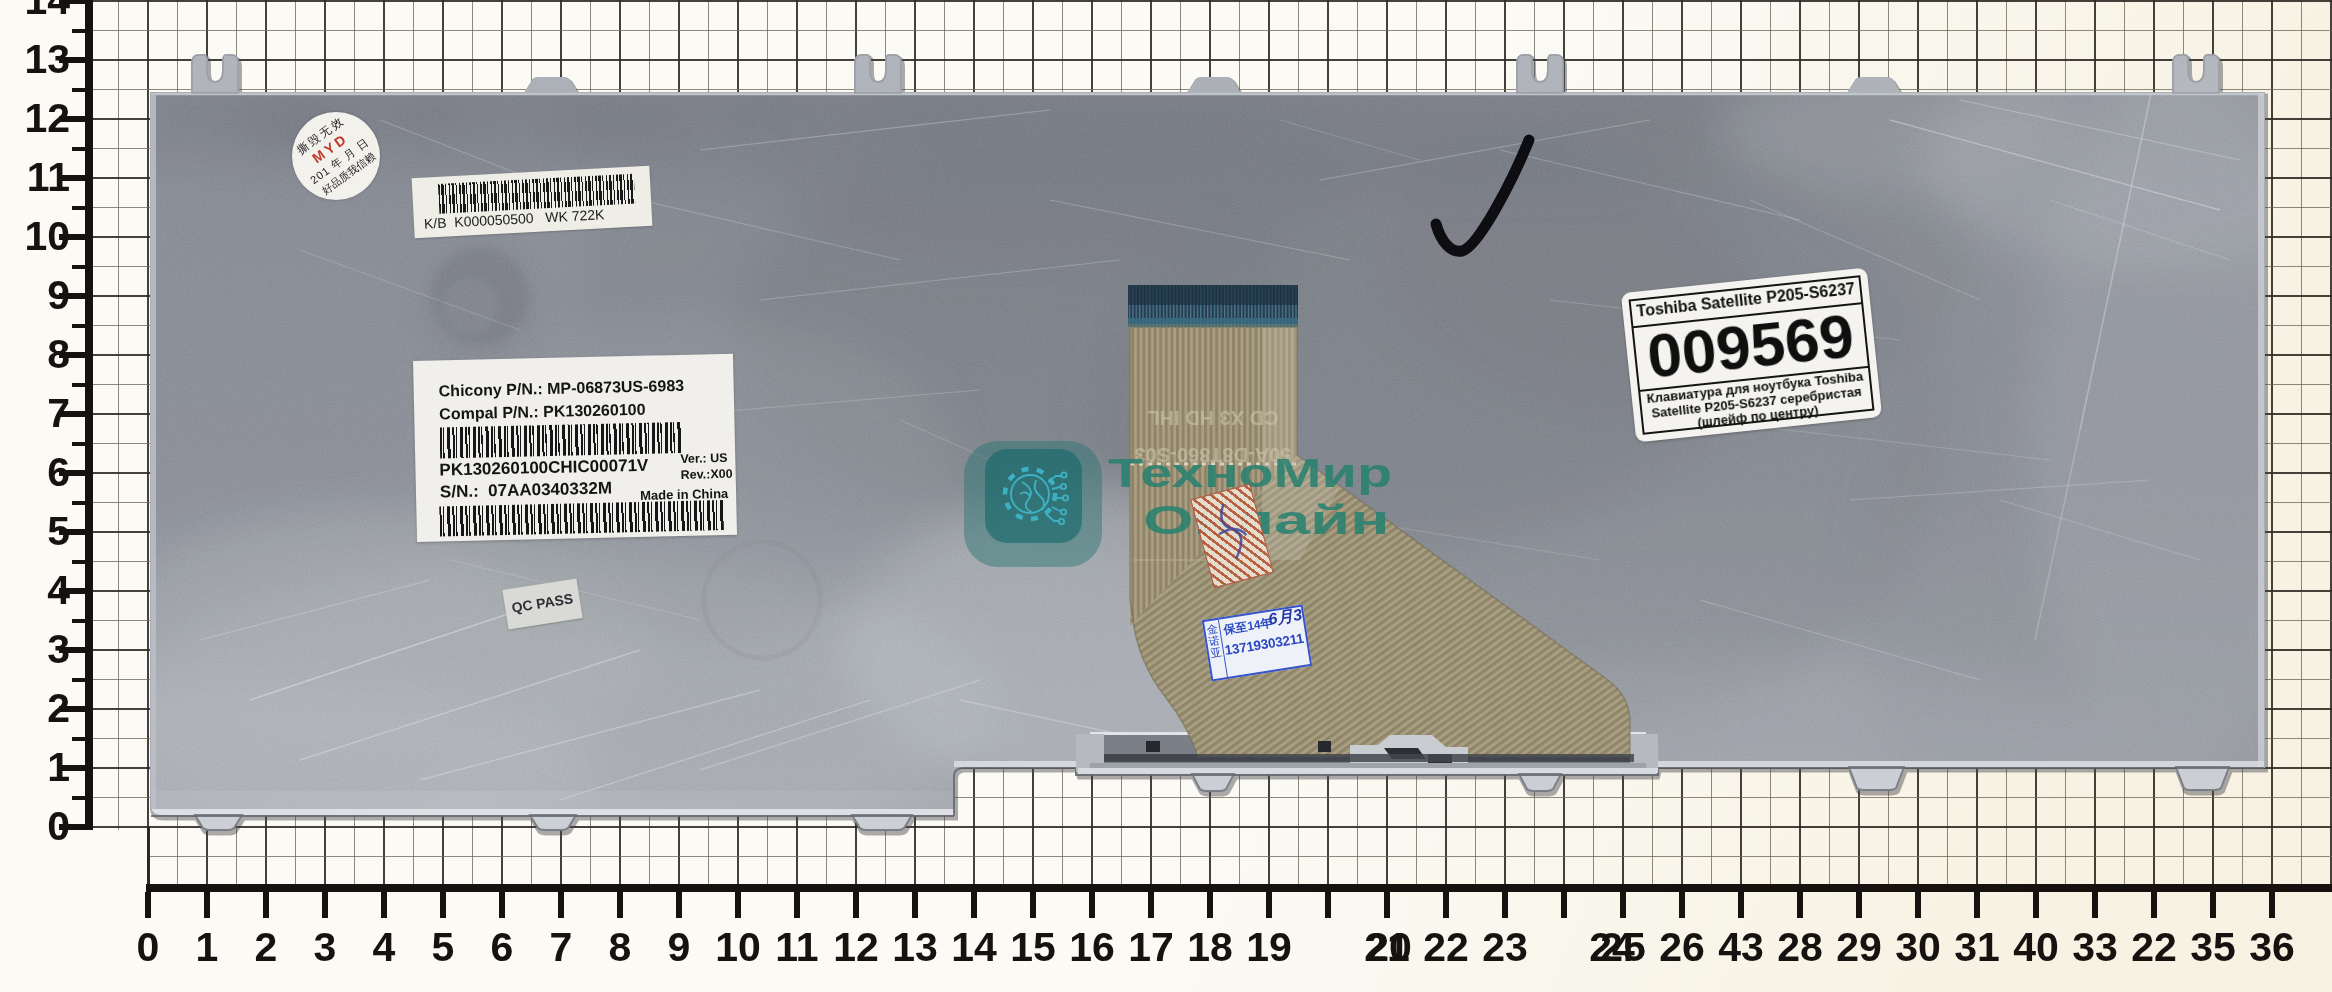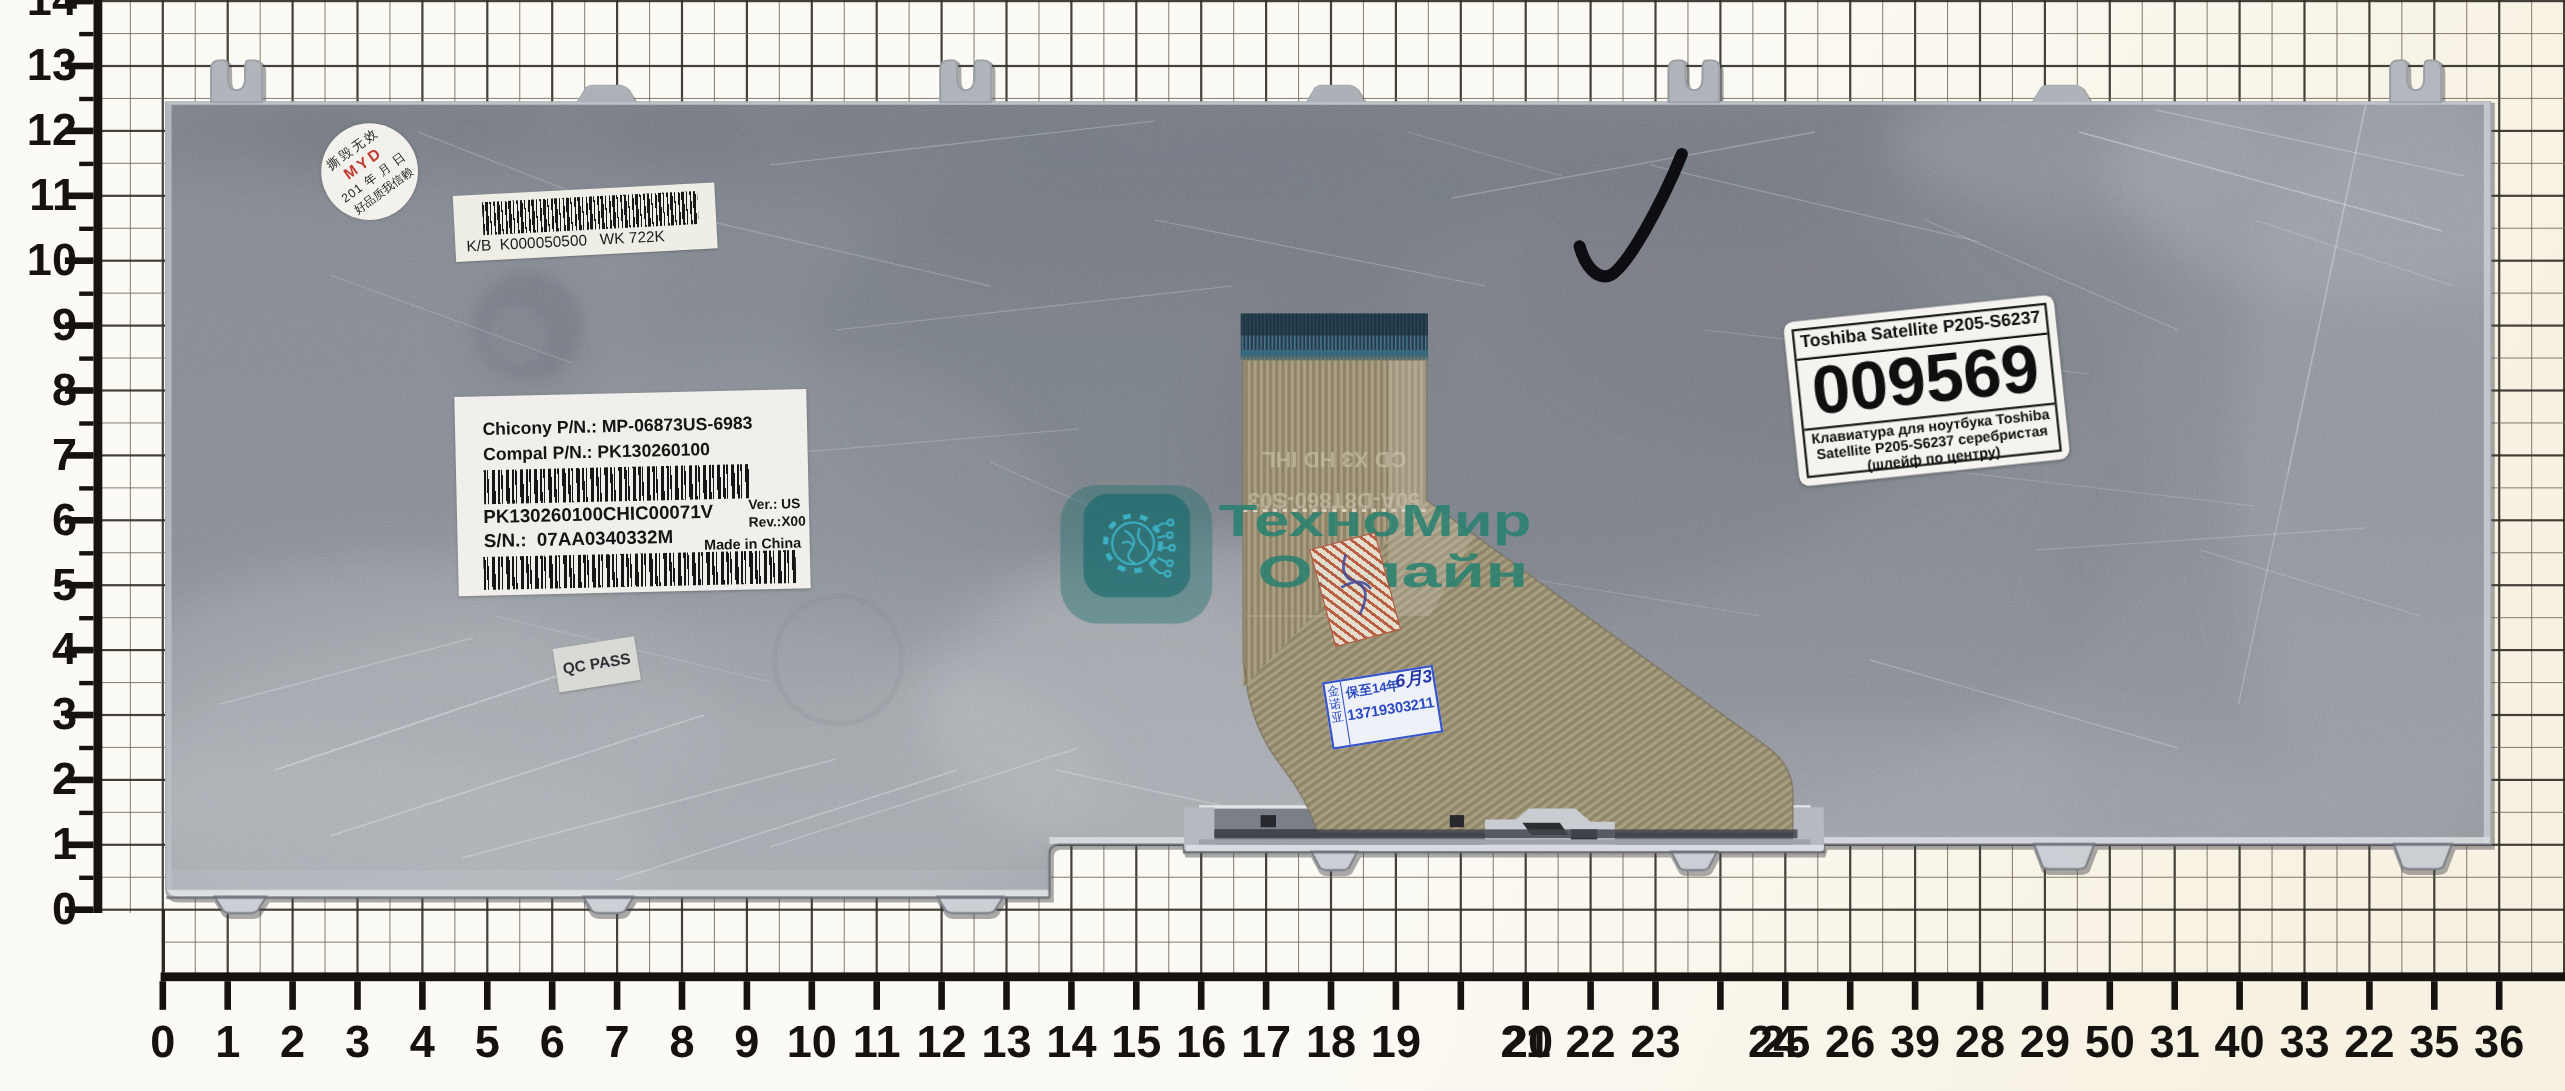--- a/index.html
+++ b/index.html
@@ -174,27 +174,27 @@
 <div class="numb" style="left:1406.0px;top:924px;">22</div>
 <div class="tickb" style="left:1502.3px;top:892px;height:26px;"></div>
 <div class="numb" style="left:1465.0px;top:924px;">23</div>
 <div class="tickb" style="left:1561.3px;top:892px;height:26px;"></div>
 <div class="numb" style="left:1572px;top:924px;">24</div>
 <div class="tickb" style="left:1620.3px;top:892px;height:26px;"></div>
 <div class="numb" style="left:1583.0px;top:924px;">25</div>
 <div class="tickb" style="left:1679.3px;top:892px;height:26px;"></div>
 <div class="numb" style="left:1642.0px;top:924px;">26</div>
 <div class="tickb" style="left:1738.3px;top:892px;height:26px;"></div>
-<div class="numb" style="left:1701.0px;top:924px;">39</div>
+<div class="numb" style="left:1701.0px;top:924px;">43</div>
 <div class="tickb" style="left:1797.3px;top:892px;height:26px;"></div>
 <div class="numb" style="left:1760.0px;top:924px;">28</div>
 <div class="tickb" style="left:1856.3px;top:892px;height:26px;"></div>
 <div class="numb" style="left:1819.0px;top:924px;">29</div>
 <div class="tickb" style="left:1915.3px;top:892px;height:26px;"></div>
-<div class="numb" style="left:1878.0px;top:924px;">50</div>
+<div class="numb" style="left:1878.0px;top:924px;">30</div>
 <div class="tickb" style="left:1974.3px;top:892px;height:26px;"></div>
 <div class="numb" style="left:1937.0px;top:924px;">31</div>
 <div class="tickb" style="left:2033.3px;top:892px;height:26px;"></div>
 <div class="numb" style="left:1996.0px;top:924px;">40</div>
 <div class="tickb" style="left:2092.3px;top:892px;height:26px;"></div>
 <div class="numb" style="left:2055.0px;top:924px;">33</div>
 <div class="tickb" style="left:2151.3px;top:892px;height:26px;"></div>
 <div class="numb" style="left:2114.0px;top:924px;">22</div>
 <div class="tickb" style="left:2210.3px;top:892px;height:26px;"></div>
 <div class="numb" style="left:2173.0px;top:924px;">35</div>

